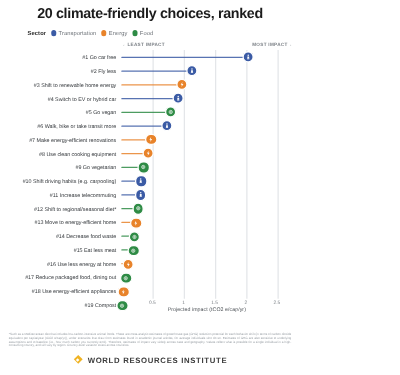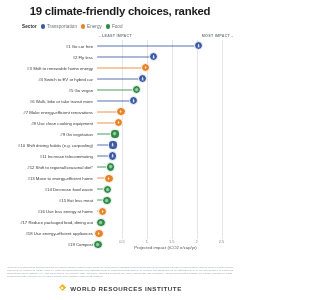--- a/index.html
+++ b/index.html
@@ -142,21 +142,21 @@
   }
   .logo-text{
     font-size:6.2px;font-weight:700;color:#3c3c3c;letter-spacing:.55px;
   }
 </style>
 </head>
 <body>
 
 <div class="page">
 
-  <div class="title">19 climate-friendly choices, ranked</div>
+  <div class="title">20 climate-friendly choices, ranked</div>
 
   <div class="legend">
     <span class="legend-title">Sector</span>
     <span class="legend-item">
       <span class="legend-dot" style="background: rgb(59, 91, 165);"></span>
       <span class="legend-label">Transportation</span>
     </span>
     <span class="legend-item">
       <span class="legend-dot" style="background: rgb(232, 131, 42);"></span>
       <span class="legend-label">Energy</span>

